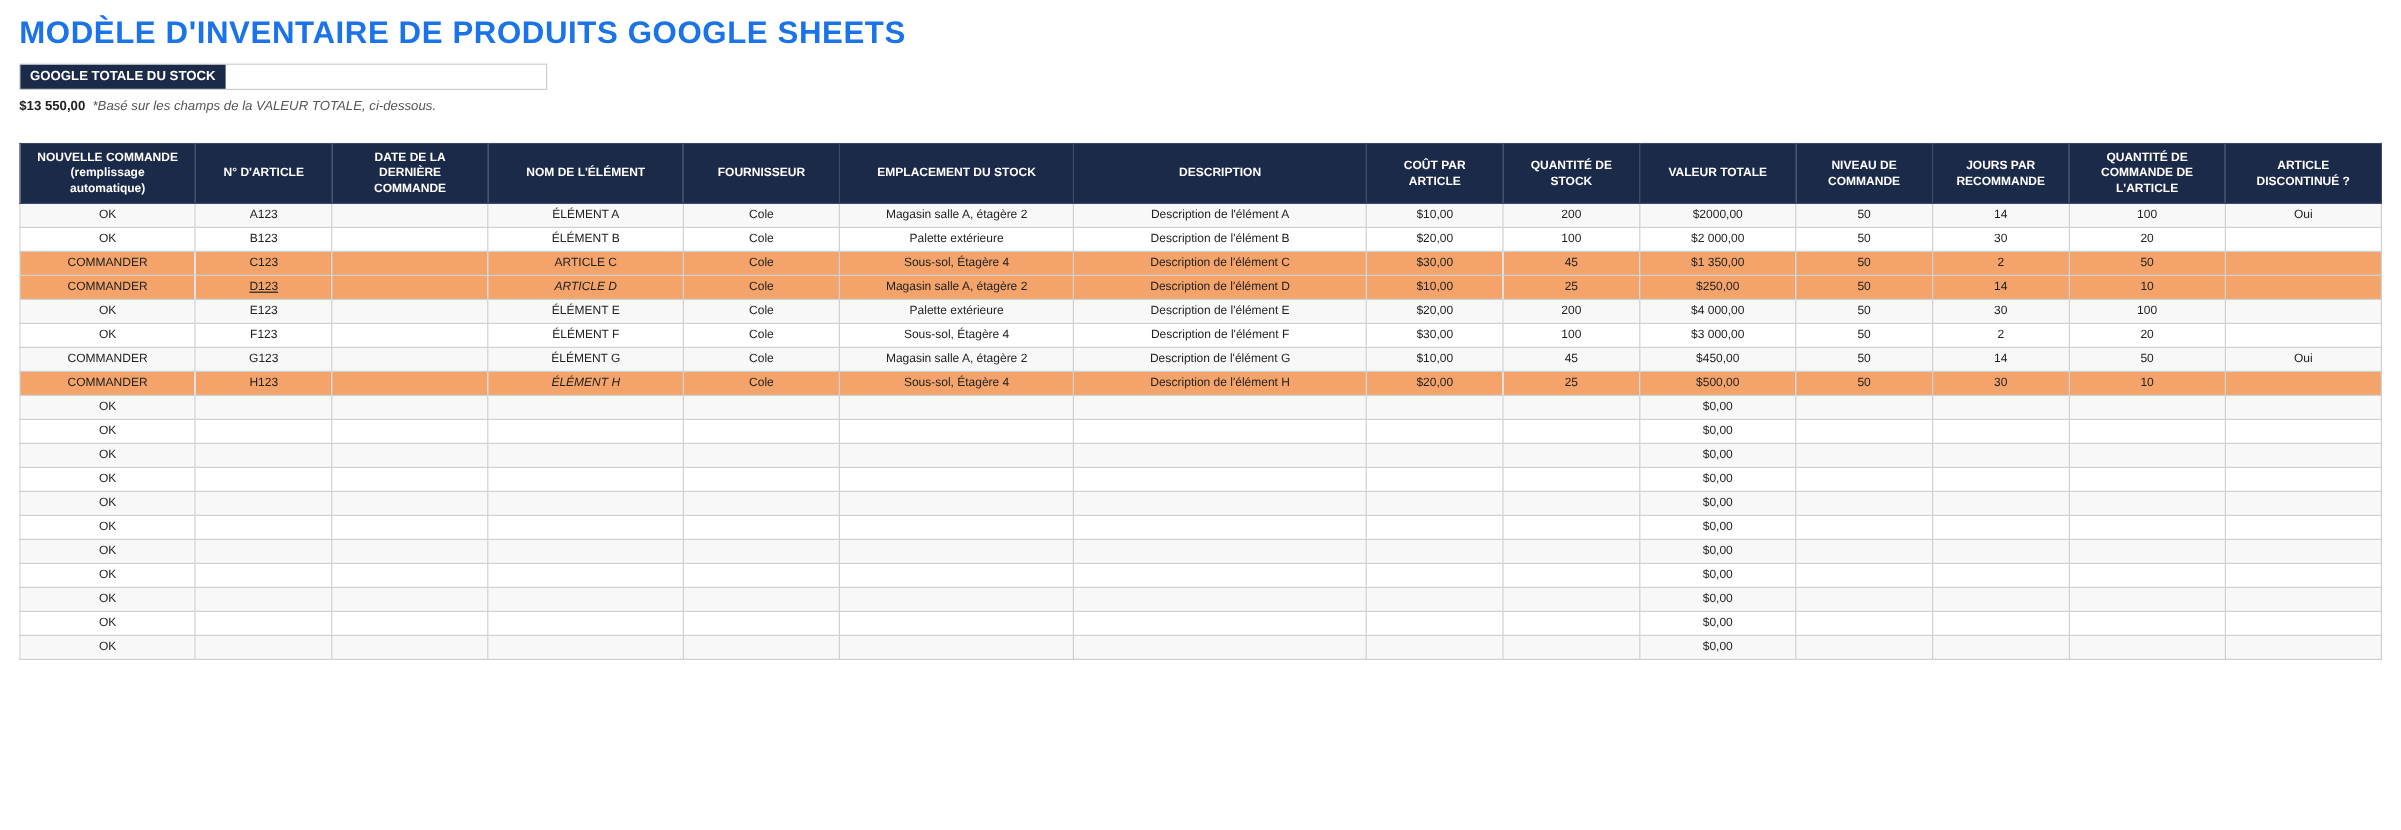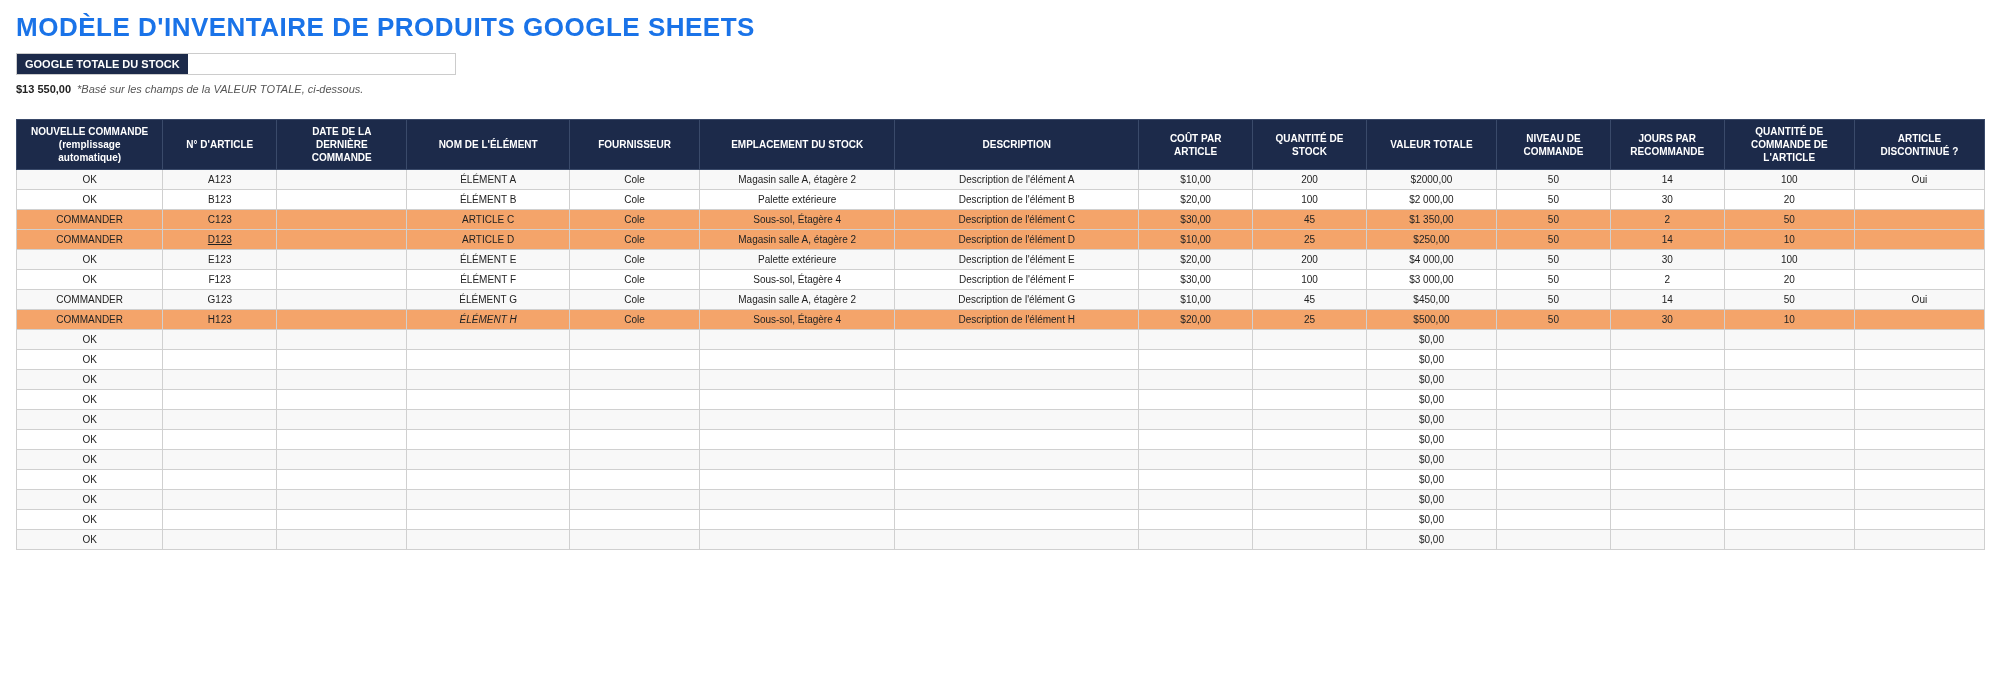--- a/index.html
+++ b/index.html
@@ -169,21 +169,21 @@
           <td style="background: rgb(244, 164, 106);">$1 350,00</td>
           <td style="background: rgb(244, 164, 106);">50</td>
           <td style="background: rgb(244, 164, 106);">2</td>
           <td style="background: rgb(244, 164, 106);">50</td>
           <td style="background: rgb(244, 164, 106);"></td>
         </tr>
         <tr class="row-orange">
           <td style="background: rgb(244, 164, 106);">COMMANDER</td>
           <td style="background: rgb(244, 164, 106); text-decoration: underline;">D123</td>
           <td style="background: rgb(244, 164, 106);"></td>
-          <td style="background: rgb(244, 164, 106);">ARTICLE D</td>
+          <td style="background: rgb(244, 164, 106); font-style: italic;">ARTICLE D</td>
           <td style="background: rgb(244, 164, 106);">Cole</td>
           <td style="background: rgb(244, 164, 106);">Magasin salle A, étagère 2</td>
           <td style="background: rgb(244, 164, 106);">Description de l'élément D</td>
           <td style="background: rgb(244, 164, 106);">$10,00</td>
           <td style="background: rgb(244, 164, 106);">25</td>
           <td style="background: rgb(244, 164, 106);">$250,00</td>
           <td style="background: rgb(244, 164, 106);">50</td>
           <td style="background: rgb(244, 164, 106);">14</td>
           <td style="background: rgb(244, 164, 106);">10</td>
           <td style="background: rgb(244, 164, 106);"></td>

